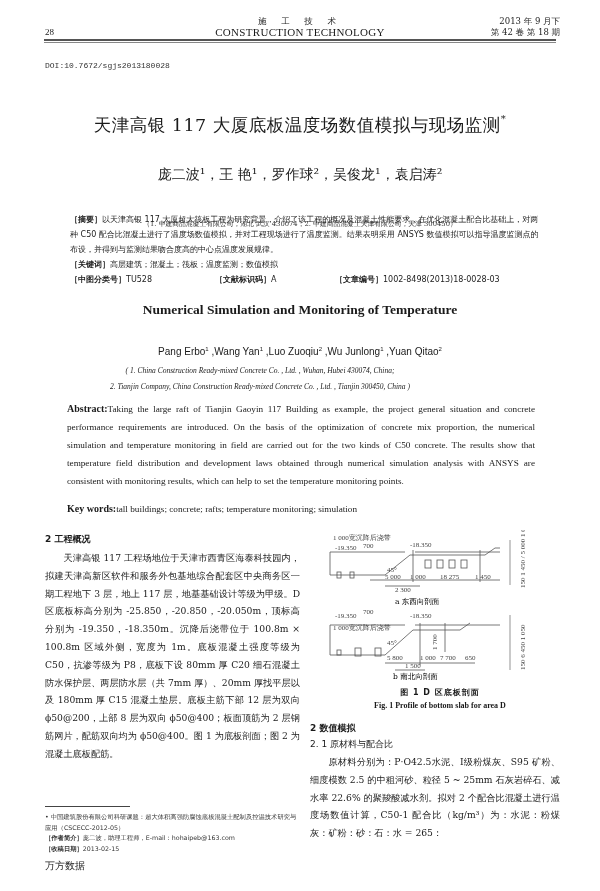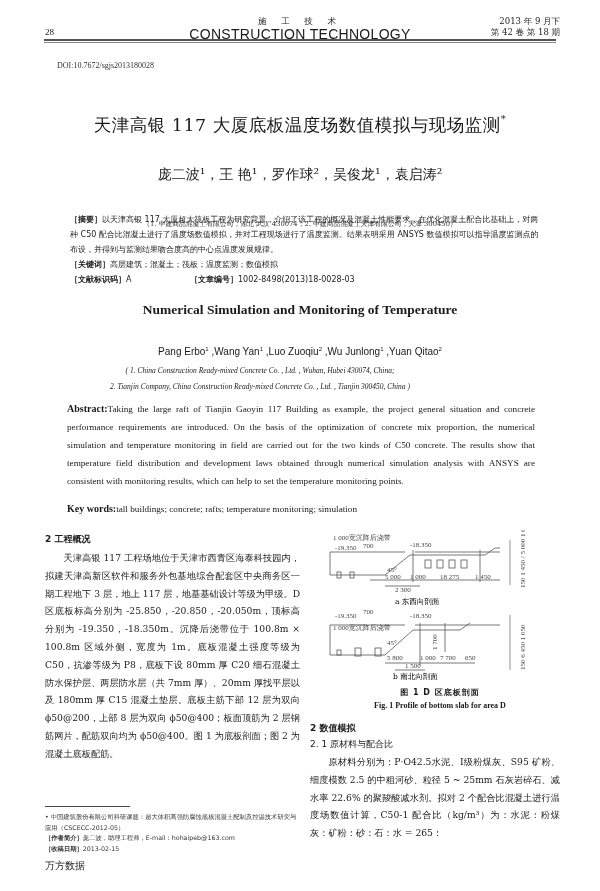--- a/index.html
+++ b/index.html
@@ -4,27 +4,27 @@
 <style>
   * { margin: 0; padding: 0; box-sizing: border-box; }
   body {
     width: 600px; height: 891px; background: #ffffff; color: #1a1a1a;
     font-family: "DejaVu Serif", "Liberation Serif", serif;
     position: relative; overflow: hidden;
   }
   .abs { position: absolute; }
   .header-center { left: 0; width: 600px; text-align: center; }
   .hdr-cn { top: 16px; font-size: 8.5px; letter-spacing: 6px; }
-  .hdr-en { top: 26px; font-size: 14px; font-family: Liberation Sans, sans-serif; letter-spacing: 0.3px; text-align: center; }
+  .hdr-en { top: 26px; font-size: 11px; font-family: Liberation Serif, serif; letter-spacing: 0.3px; text-align: center; }
   .hdr-page { left: 45px; top: 27px; font-size: 9px; font-family: "Liberation Serif", serif; }
   .hdr-date { right: 40px; top: 16px; font-size: 8.5px; text-align: right; }
   .hdr-vol { right: 40px; top: 27px; font-size: 8.5px; text-align: right; }
   .hdr-rule { left: 44px; top: 39px; width: 512px; height: 2px; background: #555; }
   .hdr-rule2 { left: 44px; top: 42px; width: 512px; height: 1px; background: #888; }
-  .doi { left: 57px; top: 61px; font-size: 8px; font-family: Liberation Serif, serif; color: #333; }
+  .doi { left: 45px; top: 61px; font-size: 8px; font-family: Liberation Mono, monospace; color: #333; }
 
   .title-cn { left: 0; width: 600px; top: 113px; text-align: center; font-size: 17.5px; letter-spacing: 0.5px; font-family: "DejaVu Serif", serif; }
   .title-cn sup { font-size: 10px; vertical-align: top; }
   .authors-cn { left: 0; width: 600px; top: 166px; text-align: center; font-size: 14px; }
   .affil-cn { left: 0; width: 600px; top: 184px; text-align: center; font-size: 6.8px; color: #333; margin-top: 35px; }
 
   .abs-block { left: 70px; width: 470px; top: 212px; font-size: 8px; line-height: 15px; color: #222; font-family: "DejaVu Sans", sans-serif; }
   .abs-block .tag { font-weight: bold; }
   .meta-row { display: flex; }
   .meta-row span { display: inline-block; }
@@ -74,20 +74,21 @@
 <div class="abs affil-cn">（1. 中建商品混凝土有限公司，湖北 武汉   430074；2. 中建商品混凝土天津有限公司，天津   300450）</div>
 
 <div class="abs abs-block">
   <div>
     <span class="tag">［摘要］</span><span>以天津高银 117 大厦超大筏板工程为研究背景，介绍了该工程的概况及混凝土性能要求，在优化混凝土配合比基础上，对两种 C50 配合比混凝土进行了温度场数值模拟，并对工程现场进行了温度监测。结果表明采用 ANSYS 数值模拟可以指导温度监测点的布设，并得到与监测结果吻合度高的中心点温度发展规律。</span>
   </div>
   <div>
     <span class="tag">［关键词］</span><span>高层建筑；混凝土；筏板；温度监测；数值模拟</span>
   </div>
   <div class="meta-row">
+    <span style="width:145px"><span class="tag">［中图分类号］</span><span>TU528</span></span>
     <span style="width:120px"><span class="tag">［文献标识码］</span><span>A</span></span>
     <span><span class="tag">［文章编号］</span><span>1002-8498(2013)18-0028-03</span></span>
   </div>
 </div>
 
 <div class="abs title-en">
   <div>Numerical Simulation and Monitoring of Temperature</div>
 </div>
 <div class="abs authors-en">
   <span>Pang Erbo</span><sup>1</sup> ,<span>Wang Yan</span><sup>1</sup> ,<span>Luo Zuoqiu</span><sup>2</sup> ,<span>Wu Junlong</span><sup>1</sup> ,<span>Yuan Qitao</span><sup>2</sup>

